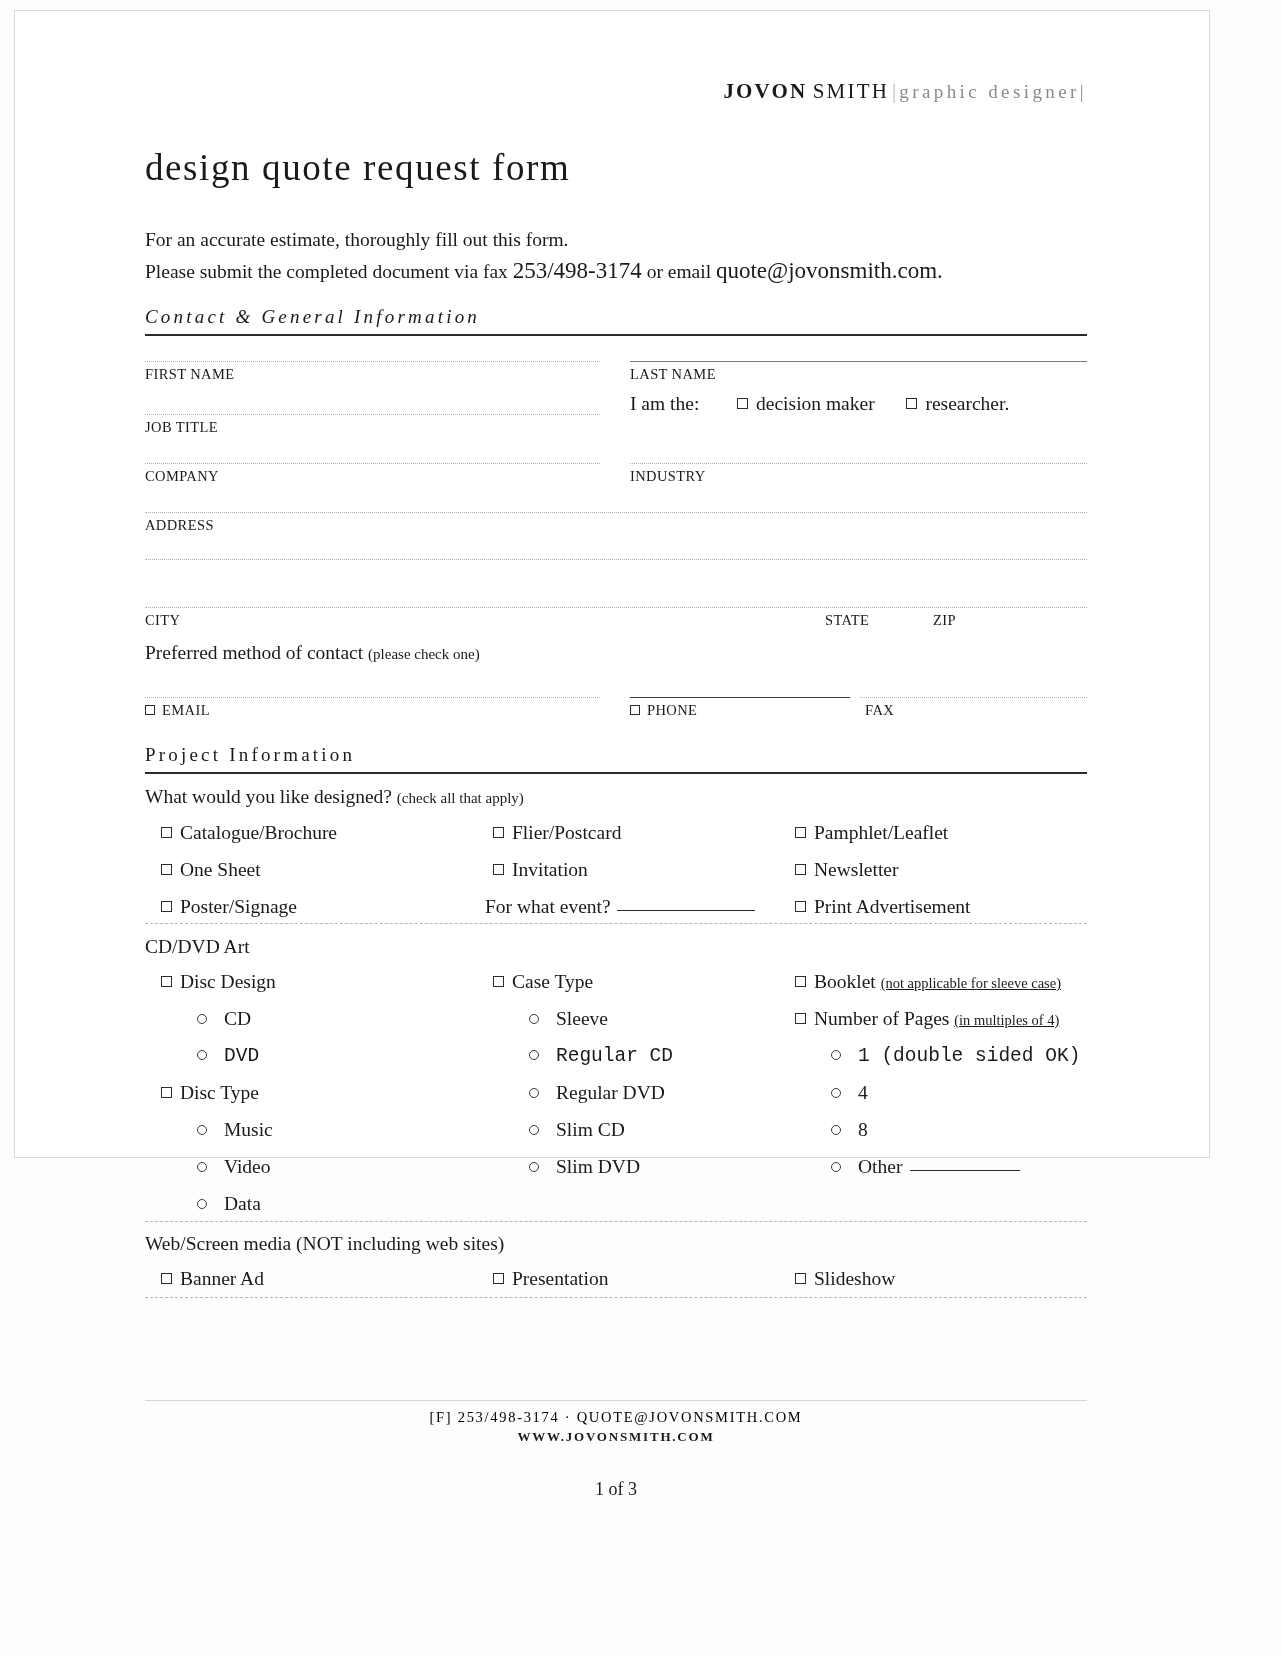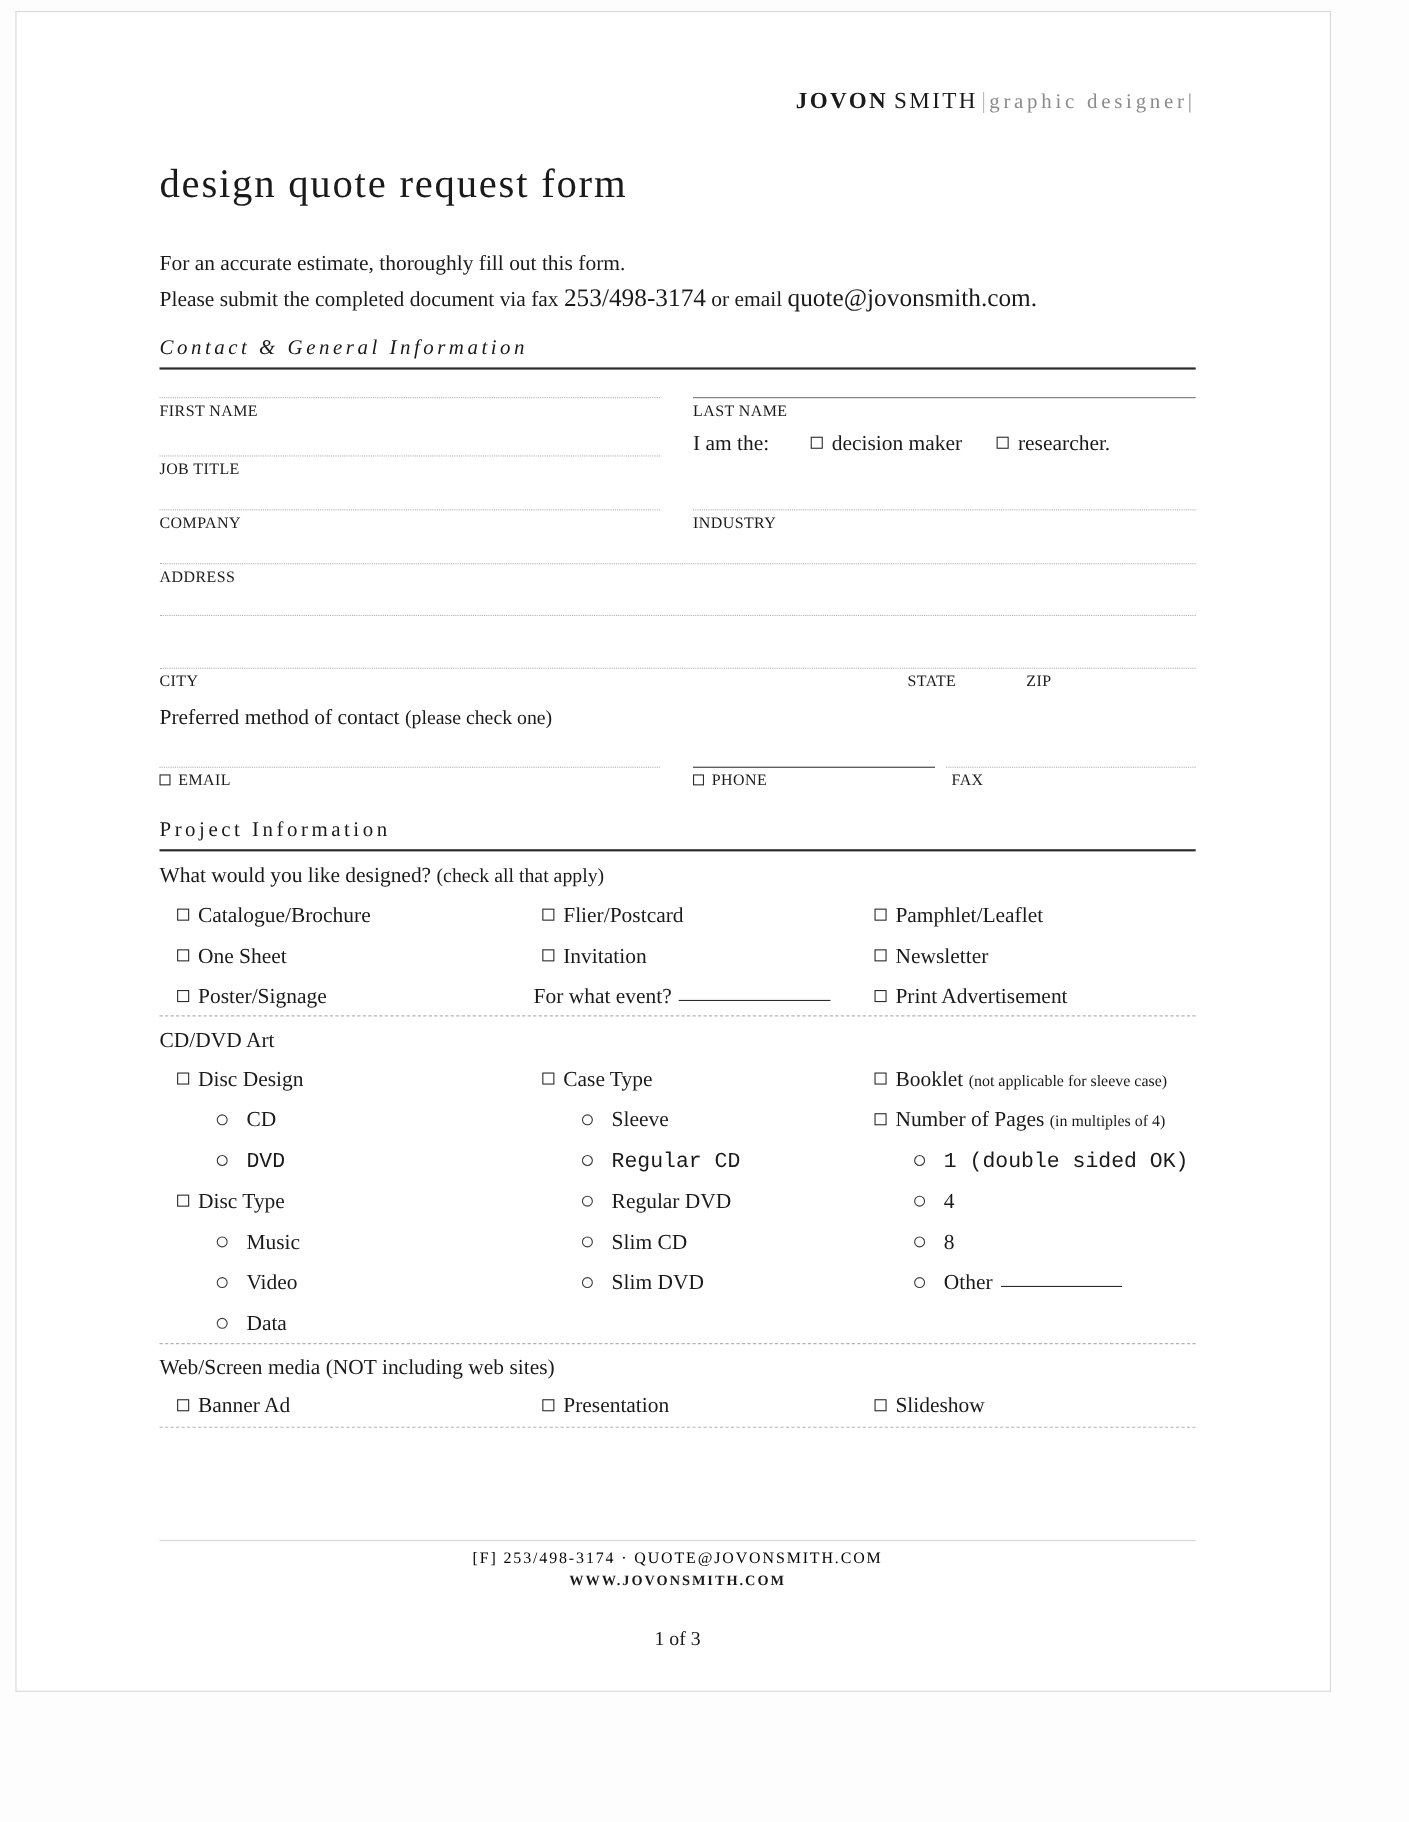--- a/index.html
+++ b/index.html
@@ -17,21 +17,21 @@
     height: 1656px;
     background: #fdfdfd;
     box-sizing: border-box;
     overflow: hidden;
   }
   .sheet {
     position: absolute;
     left: 14px;
     top: 10px;
     width: 1196px;
-    height: 1528px;
+    height: 1148px;
     background: #ffffff;
     border: 1px solid #d8d8d8;
     box-sizing: border-box;
   }
   .inner {
     position: absolute;
     left: 130px;
     top: 0;
     width: 942px;
   }
@@ -114,21 +114,21 @@
     white-space: nowrap;
   }
 
   .inline-q {
     position: absolute;
     font-size: 19.5px;
     white-space: nowrap;
     text-align: center;
   }
   .inline-q .small {
-    font-size: 18px;
+    font-size: 15px;
   }
 
   .cbx {
     display: inline-block;
     width: 11px;
     height: 11px;
     border: 1.2px solid #2b2b2b;
     box-sizing: border-box;
     vertical-align: 1px;
     margin-right: 8px;
@@ -162,20 +162,21 @@
   .col1 { position: absolute; left: 16px; }
   .col2 { position: absolute; left: 348px; }
   .col3 { position: absolute; left: 650px; }
 
   .opt {
     font-size: 19.5px;
     white-space: nowrap;
   }
   .opt .note {
     font-size: 14.5px;
+    text-decoration: underline;
   }
   .sub {
     padding-left: 36px;
   }
   .sub .lbl {
     padding-left: 17px;
   }
   .groupname {
     position: absolute;
     left: 0;

